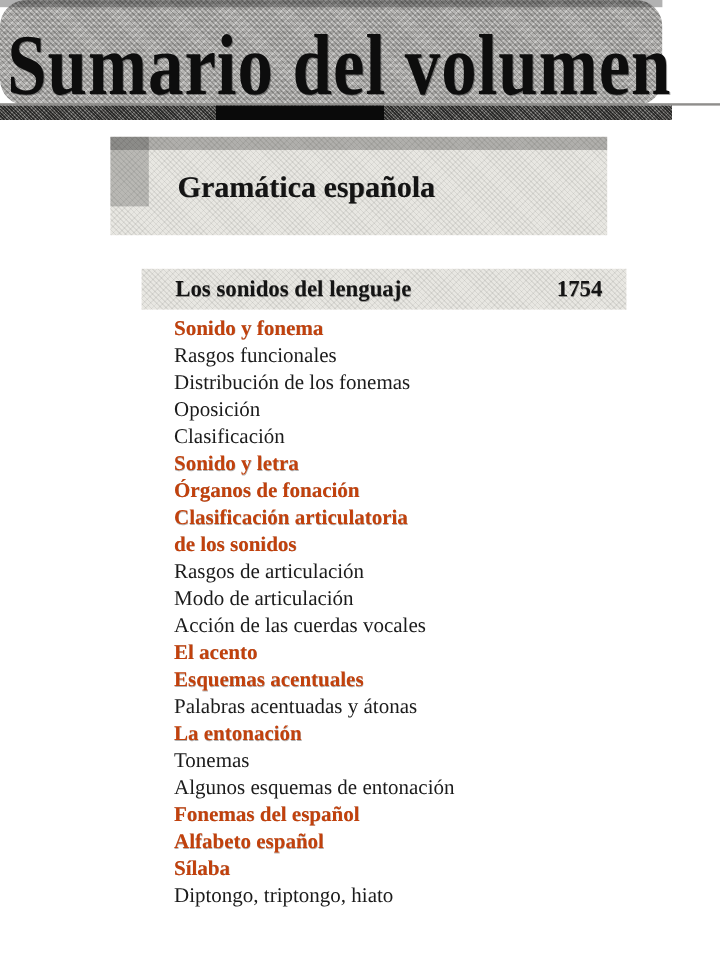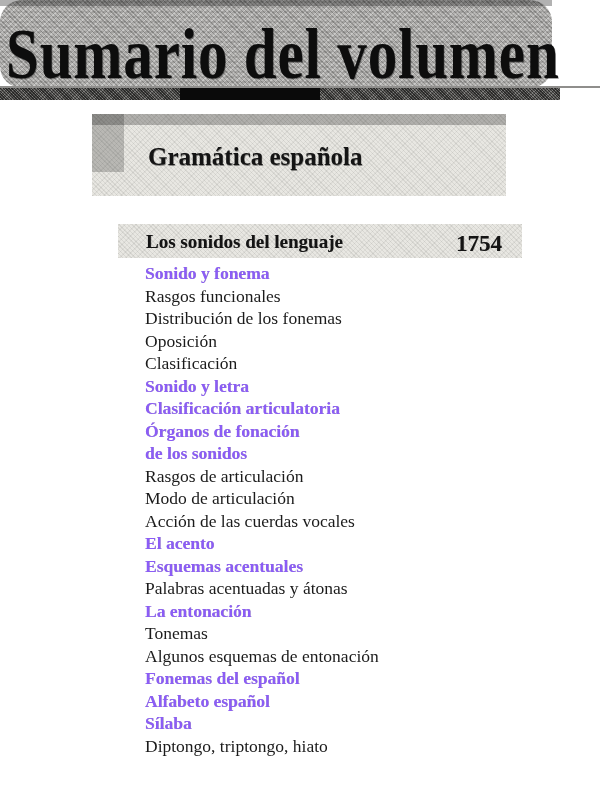--- a/index.html
+++ b/index.html
@@ -82,34 +82,34 @@
   .chapter-band{
     position:absolute;left:118px;top:224px;width:404px;height:34px;
   }
   .chapter-title{
     position:absolute;left:28px;top:8px;
     font-size:19px;font-weight:700;line-height:1;white-space:nowrap;
     color:#141414;text-shadow:.4px .4px 0 rgba(0,0,0,.35);
   }
   .chapter-page{
     position:absolute;right:20px;top:8px;
-    font-size:23px;font-weight:700;line-height:1;
+    font-size:19px;font-weight:700;line-height:1;
     color:#141414;text-shadow:.4px .4px 0 rgba(0,0,0,.35);
   }
 
   
   .toc{
     position:absolute;left:145px;top:262px;width:420px;
   }
   .toc-item{
     font-size:17.5px;line-height:22.5px;white-space:nowrap;
     color:#1b1b1b;
   }
   .toc-item.bold{
-    font-weight:700;color:#8b5cf6;
+    font-weight:700;color:#c2410c;
     text-shadow:.3px .3px 0 rgba(0,0,0,.3);
   }
 </style>
 </head>
 <body>
 
 <div class="page">
 
   <div class="banner noise-dark">
     <div class="banner-title">Sumario del volumen</div>
@@ -130,22 +130,22 @@
     <div class="chapter-page">1754</div>
   </div>
 
   <div class="toc">
       <div class="toc-item bold">Sonido y fonema</div>
       <div class="toc-item">Rasgos funcionales</div>
       <div class="toc-item">Distribución de los fonemas</div>
       <div class="toc-item">Oposición</div>
       <div class="toc-item">Clasificación</div>
       <div class="toc-item bold">Sonido y letra</div>
+      <div class="toc-item bold">Órganos de fonación</div>
       <div class="toc-item bold">Clasificación articulatoria</div>
-      <div class="toc-item bold">Órganos de fonación</div>
       <div class="toc-item bold">de los sonidos</div>
       <div class="toc-item">Rasgos de articulación</div>
       <div class="toc-item">Modo de articulación</div>
       <div class="toc-item">Acción de las cuerdas vocales</div>
       <div class="toc-item bold">El acento</div>
       <div class="toc-item bold">Esquemas acentuales</div>
       <div class="toc-item">Palabras acentuadas y átonas</div>
       <div class="toc-item bold">La entonación</div>
       <div class="toc-item">Tonemas</div>
       <div class="toc-item">Algunos esquemas de entonación</div>

